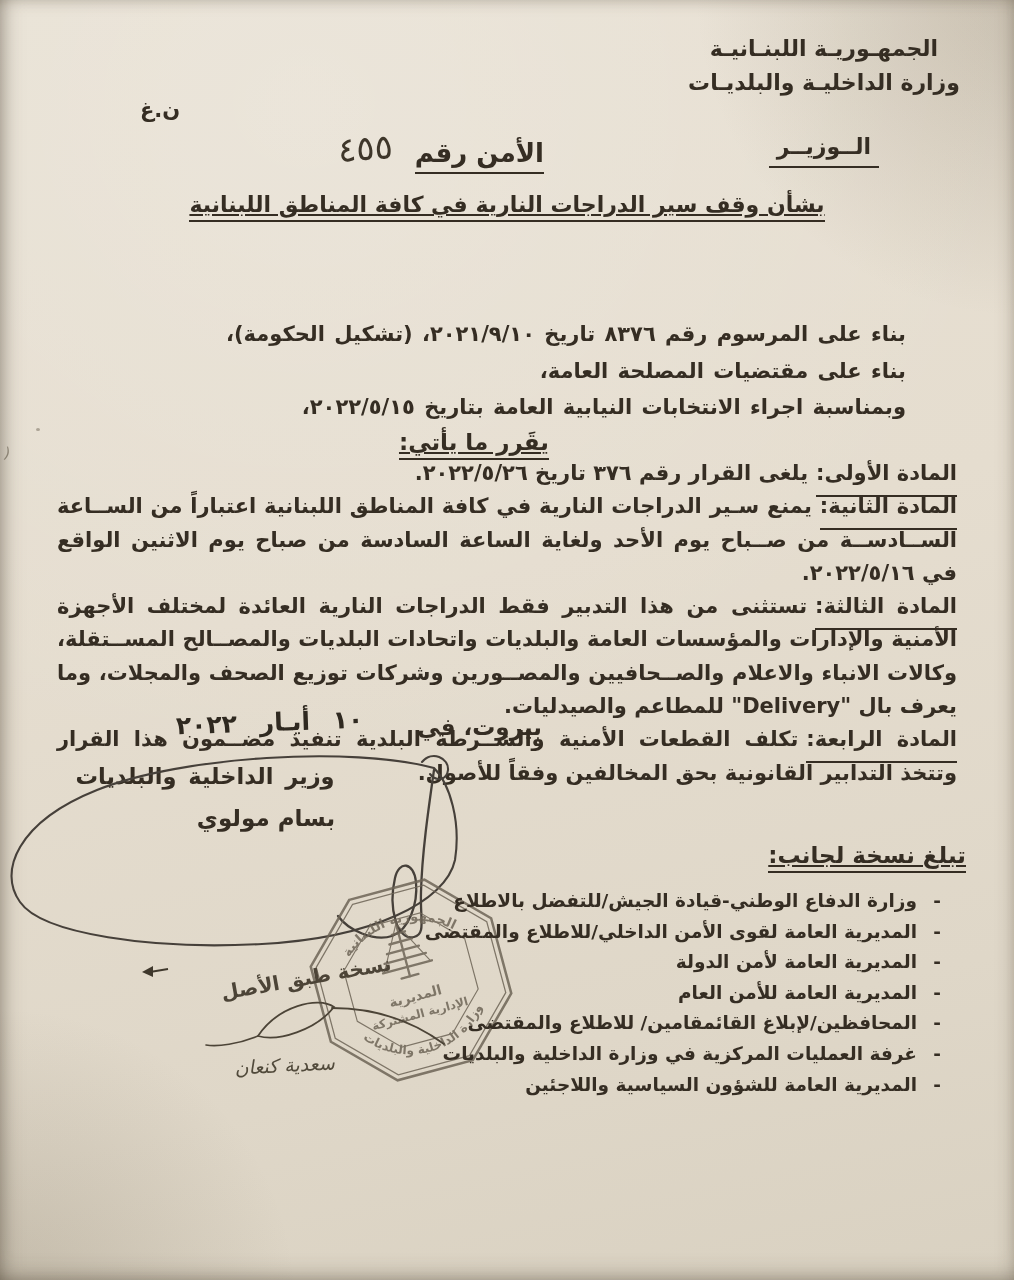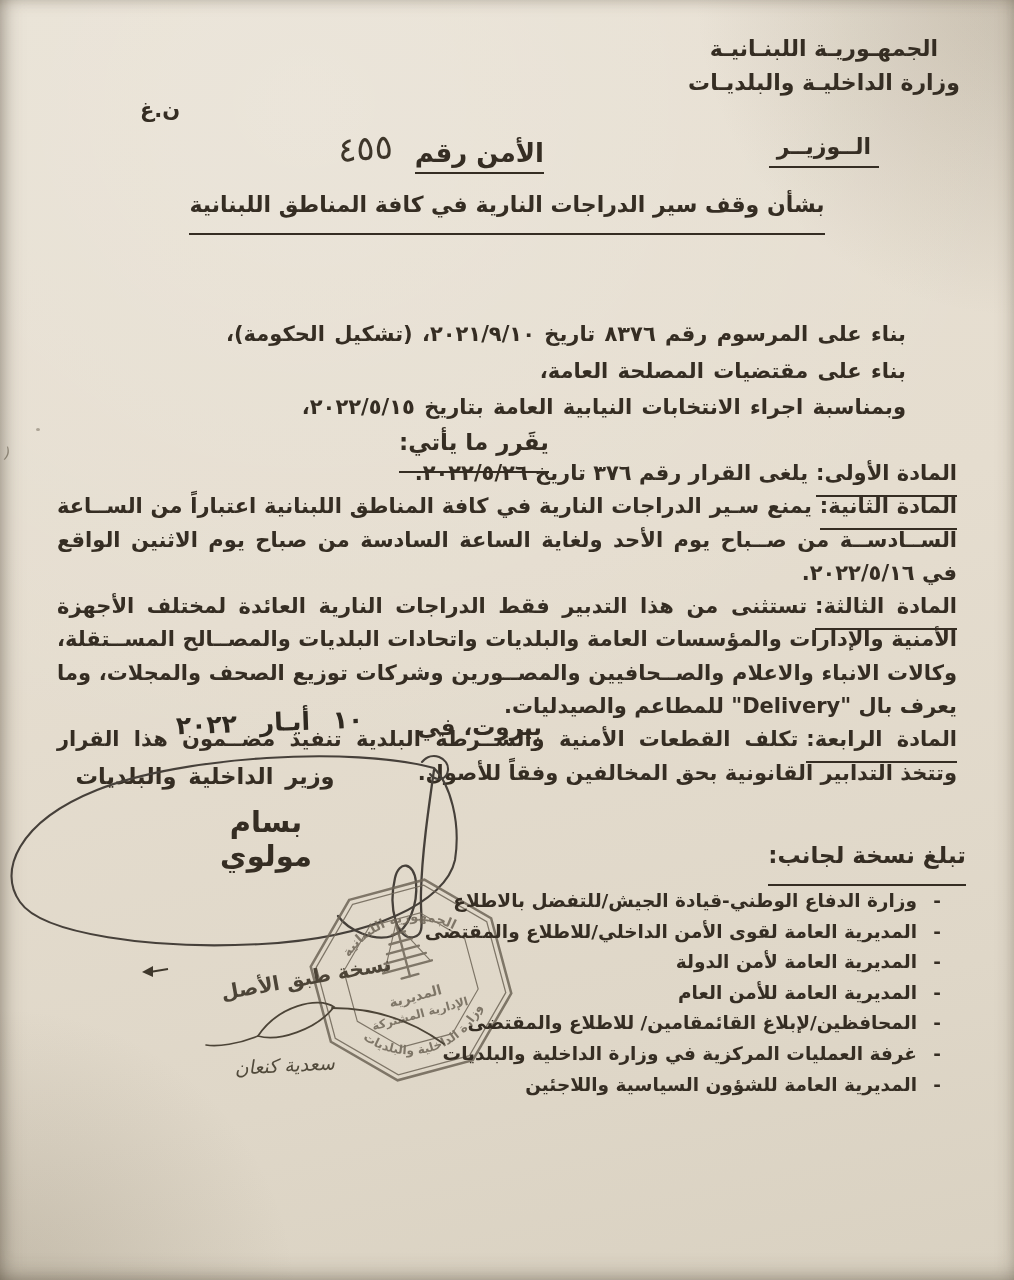--- a/index.html
+++ b/index.html
@@ -16,21 +16,21 @@
       radial-gradient(circle at 101% -1%, rgba(120,106,84,.28), transparent 20%),
       radial-gradient(circle at 0% 102%, rgba(100,88,66,.22), transparent 18%),
       linear-gradient(168deg,#e8e1d4 0%,#e5ddcf 45%,#dfd7c8 78%,#d9d1c1 100%);
     box-shadow:
       inset 14px 0 22px -14px rgba(70,60,45,.55),
       inset -12px 0 20px -14px rgba(70,60,45,.35),
       inset 0 -16px 24px -16px rgba(70,60,45,.45),
       inset 0 12px 18px -14px rgba(95,84,64,.28);
   }
   .abs{position:absolute;}
-  .ul{border-bottom:2.2px solid #352d23;padding-bottom:16px;}
+  .ul{border-bottom:2.2px solid #352d23;padding-bottom:3px;text-decoration:underline;}
   
   .letterhead{top:32px;right:40px;width:300px;text-align:center;font-size:22px;line-height:34px;font-weight:bold;}
   .minister-line span{display:inline-block;border-bottom:2.2px solid #352d23;padding:0 8px 2px;margin-top:30px;}
   .corner-note{left:140px;top:82px;font-size:21px;font-weight:bold;margin-top:16px;}
   
   .title-row{top:130px;right:470px;display:flex;direction:rtl;align-items:baseline;gap:22px;white-space:nowrap;}
   .decree-label{font-size:26px;font-weight:bold;border-bottom:2.4px solid #352d23;padding-bottom:4px;}
   .decree-number{font-size:34px;font-weight:500;transform:rotate(-4deg) translateY(-2px);color:#3e362a;}
   .subject-line{top:192px;left:0;width:100%;text-align:center;font-size:22px;font-weight:bold;}
   
@@ -39,21 +39,21 @@
   .resolution-heading{top:429px;right:465px;font-size:23px;font-weight:bold;}
   
   .articles{top:457px;left:57px;right:57px;font-size:21px;line-height:33.3px;font-weight:bold;text-align:justify;}
   .articles p{margin:0;}
   .art-label{border-bottom:2.2px solid #352d23;padding-bottom:10px;margin-left:8px;white-space:nowrap;}
   
   .dateline-city{top:714px;right:472px;font-size:23px;font-weight:bold;white-space:nowrap;}
   .dateline-date{top:708px;left:176px;font-size:25px;font-weight:600;color:#2f2920;transform:rotate(-2deg);word-spacing:14px;white-space:nowrap;}
   
   .sig-title{top:763px;left:52px;width:306px;text-align:center;font-size:22.5px;font-weight:bold;word-spacing:4px;white-space:nowrap;}
-  .sig-name{top:805px;left:190px;width:152px;text-align:center;font-size:29px;font-weight:bold;}
+  .sig-name{top:805px;left:190px;width:152px;text-align:center;font-size:23px;font-weight:bold;}
   
   .dist-heading{top:842px;right:48px;font-size:23px;font-weight:bold;}
   .dist-list{top:890px;right:70px;}
   .dist-row{display:flex;direction:rtl;gap:13px;height:30.6px;align-items:flex-start;font-size:18.5px;font-weight:bold;white-space:nowrap;}
   .dash{width:14px;text-align:center;}
   
   .true-copy{left:220px;top:966px;font-size:20px;font-weight:600;color:#4c4437;transform:rotate(-10deg);white-space:nowrap;}
   .clerk-sig{left:236px;top:1054px;font-size:19px;color:#514a3b;transform:rotate(-3deg) skewX(-12deg);white-space:nowrap;}
   .margin-paren{left:4px;top:444px;font-size:15px;color:rgba(82,72,56,.55);transform:rotate(14deg);}
   .margin-dot{left:36px;top:428px;width:4px;height:3px;border-radius:50%;background:rgba(82,72,56,.4);}

